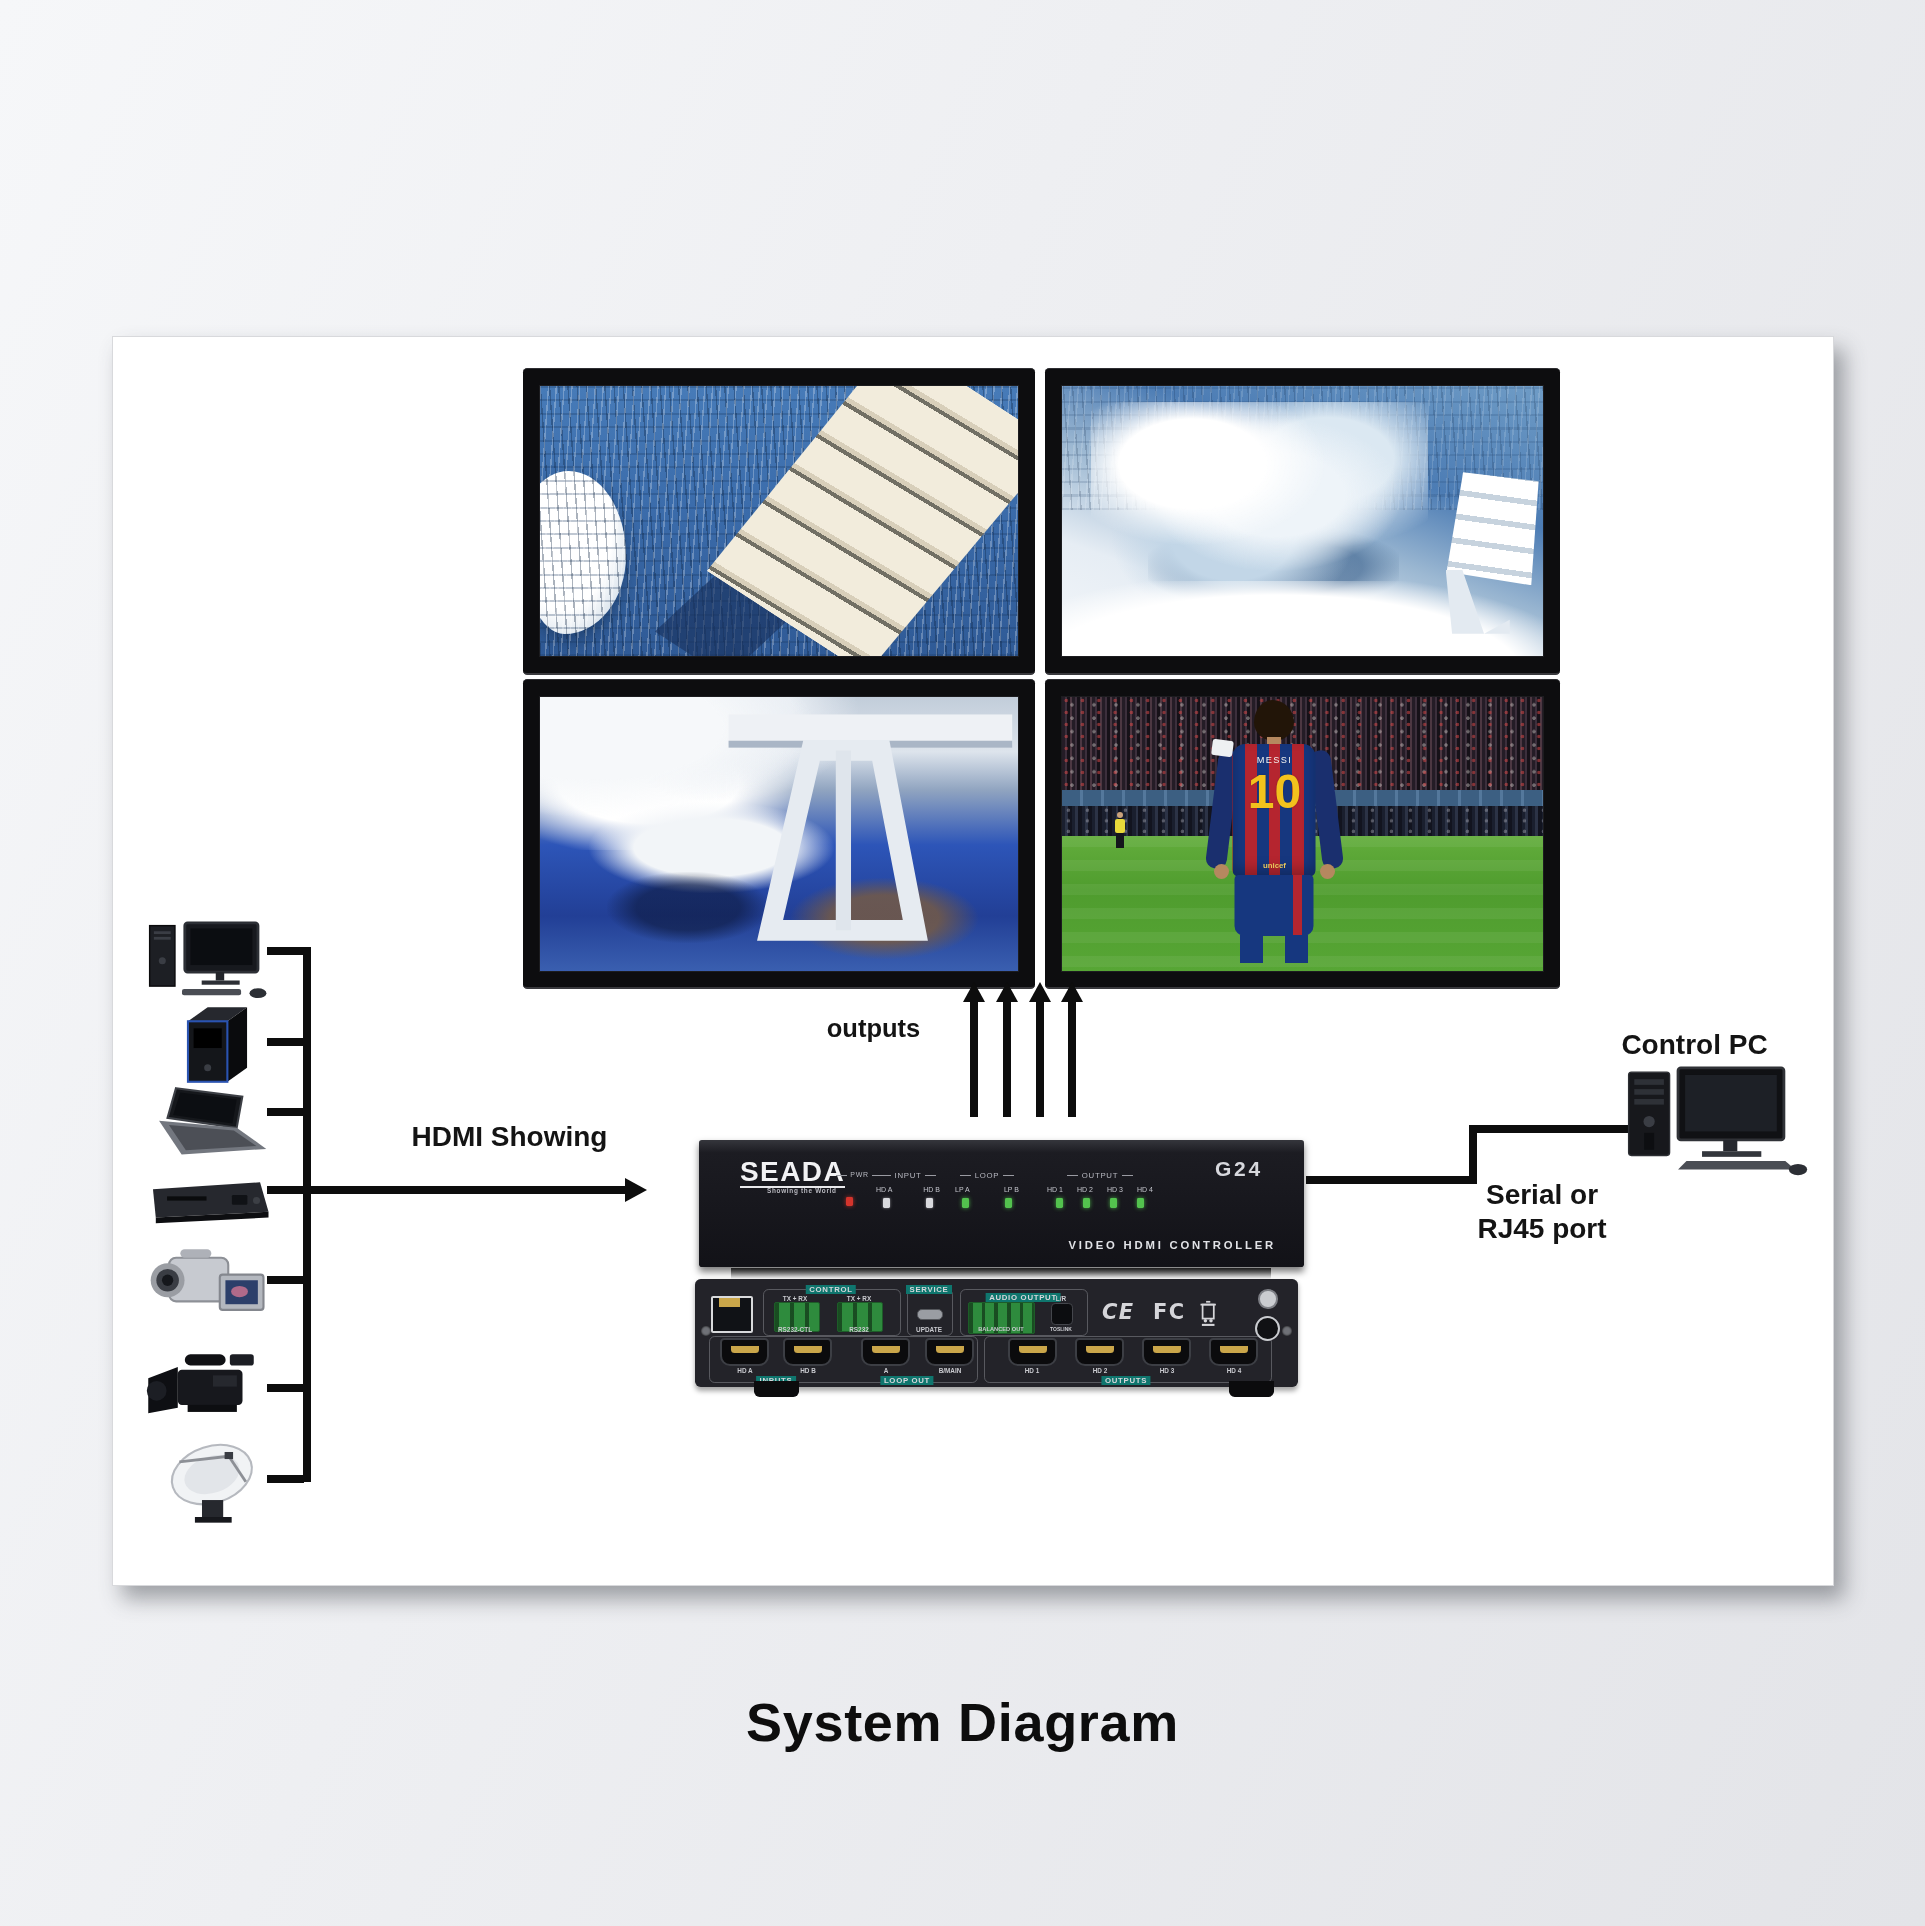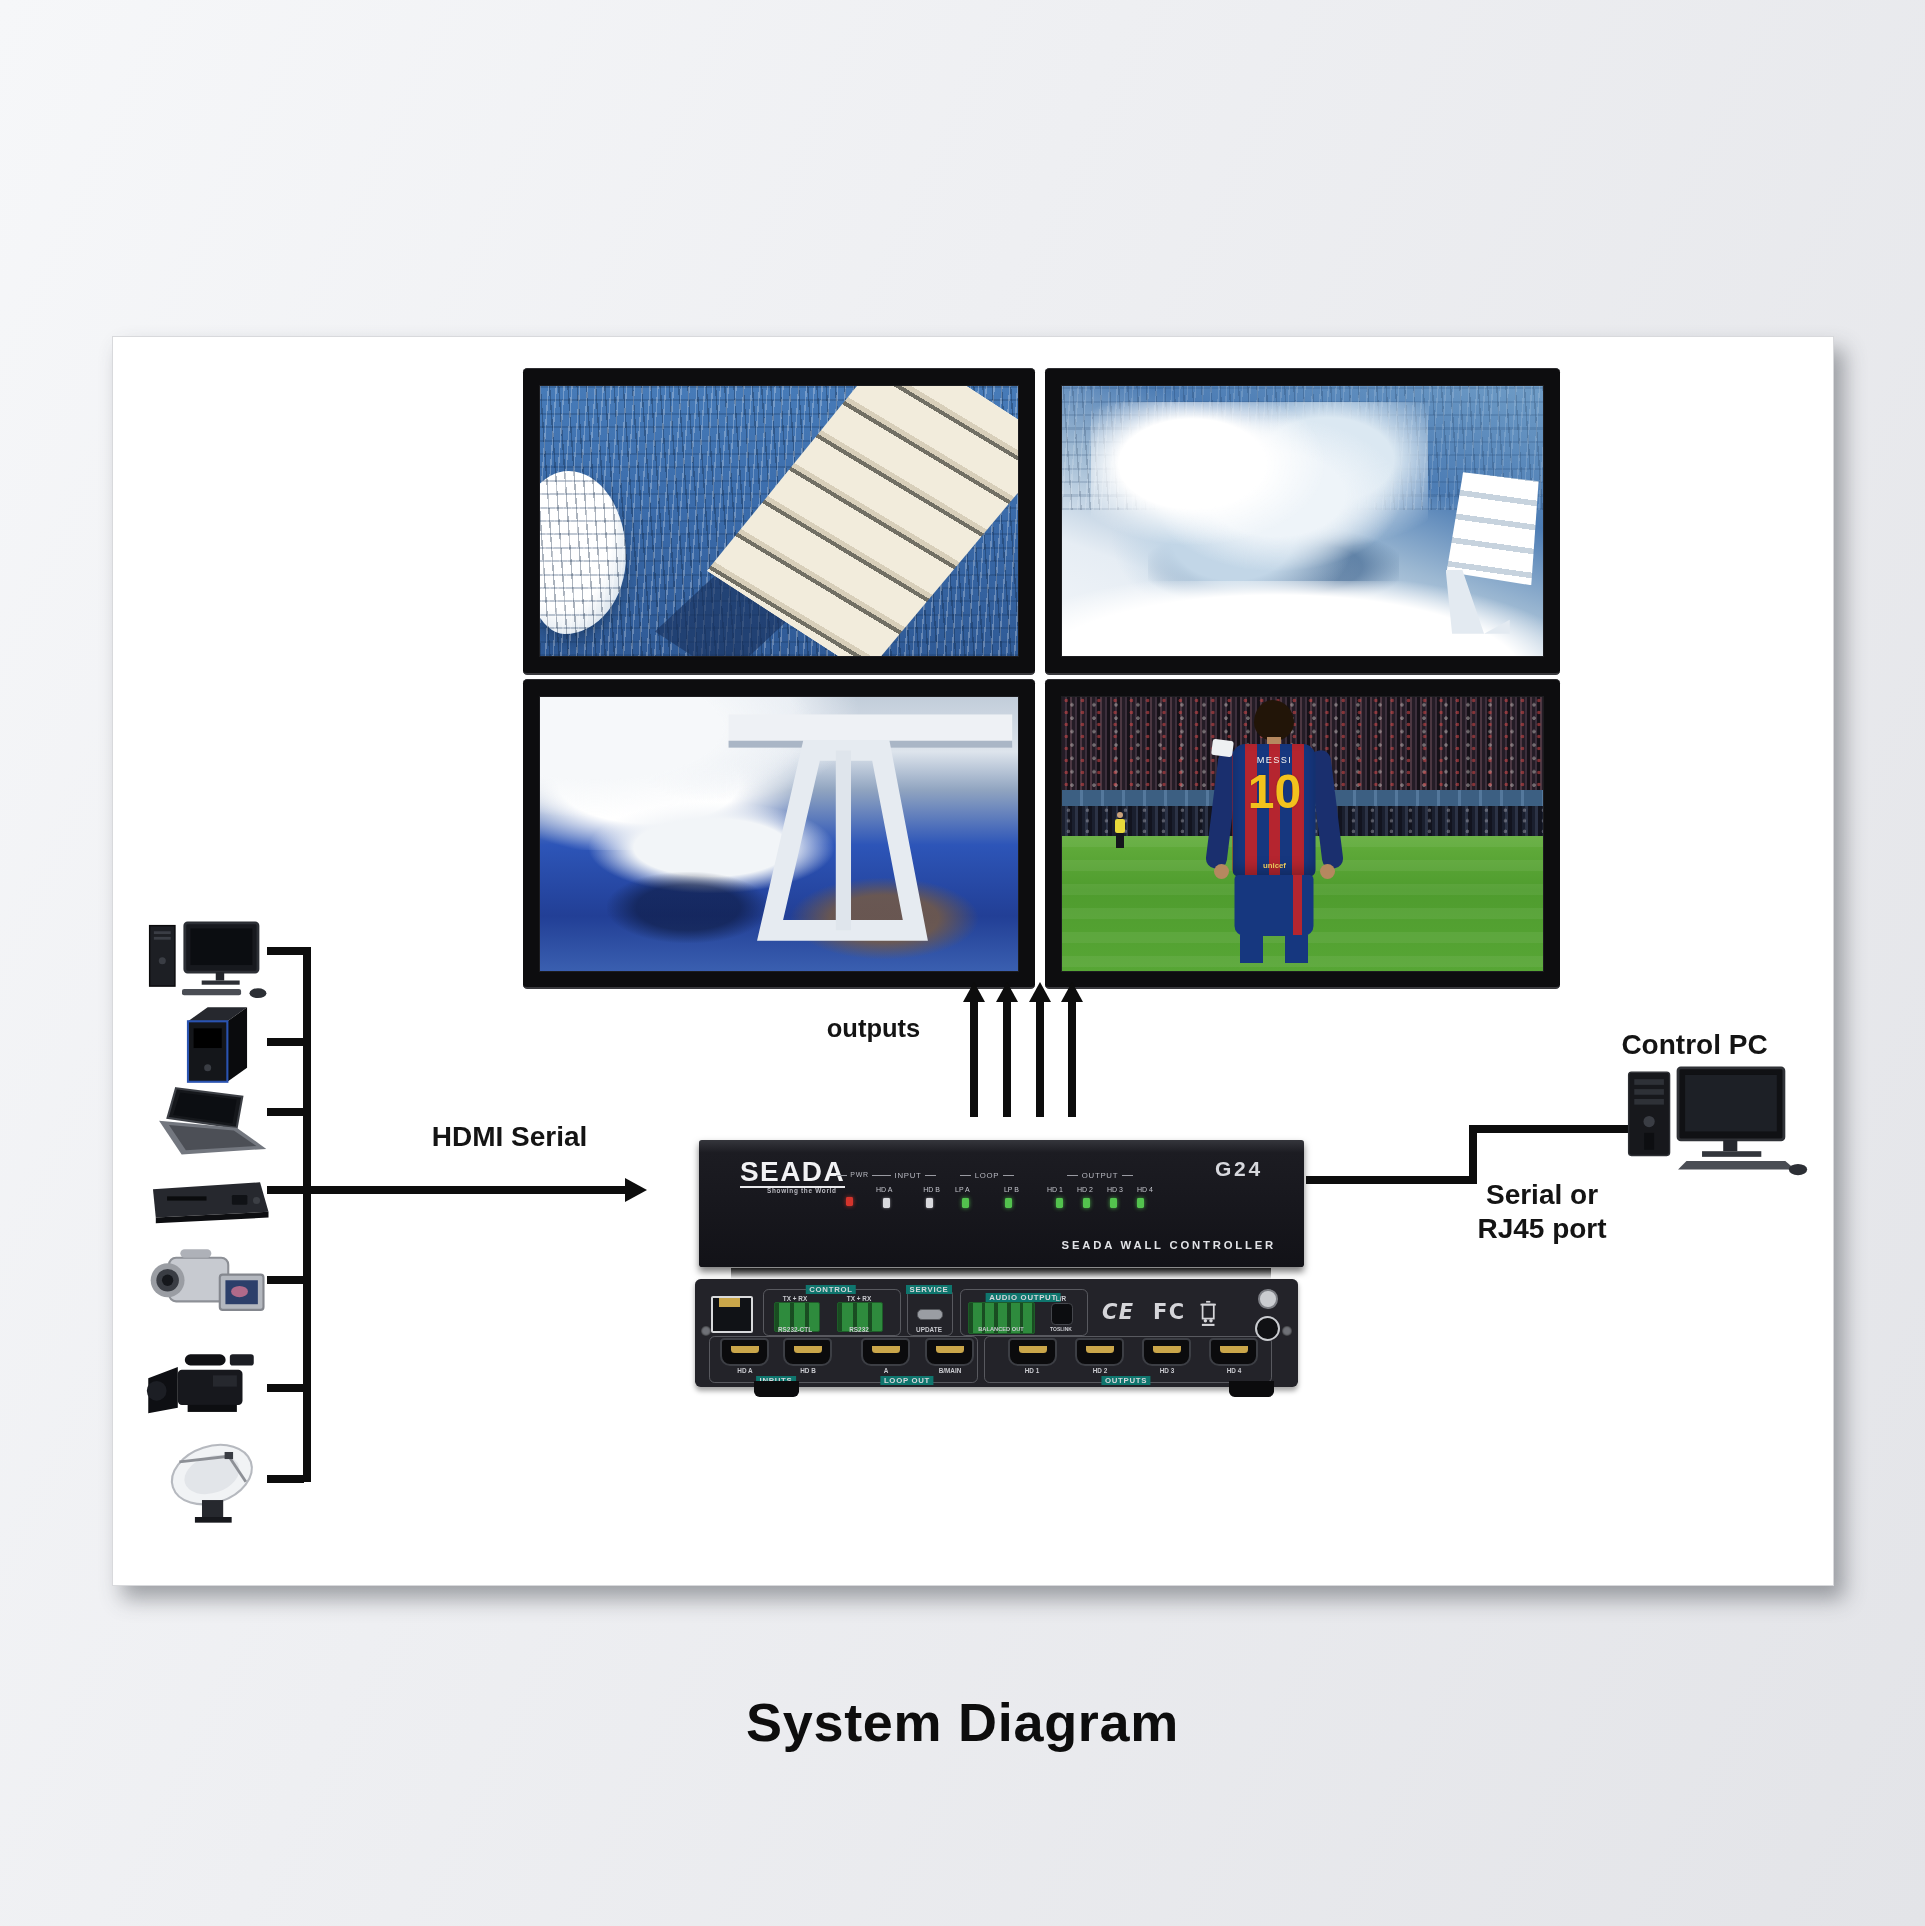--- a/index.html
+++ b/index.html
@@ -342,21 +342,21 @@
   </svg>
 
   <div class="abs vline" style="left:303px;top:947px;height:535px;"></div>
   <div class="abs hline" style="left:267px;top:947px;width:37px;"></div>
   <div class="abs hline" style="left:267px;top:1038px;width:37px;"></div>
   <div class="abs hline" style="left:267px;top:1108px;width:37px;"></div>
   <div class="abs hline" style="left:267px;top:1276px;width:37px;"></div>
   <div class="abs hline" style="left:267px;top:1384px;width:37px;"></div>
   <div class="abs hline" style="left:267px;top:1475px;width:37px;"></div>
 
-  <div class="abs lbl big-label" style="left:382px;top:1121px;width:255px;text-align:center;">HDMI Serial</div>
+  <div class="abs lbl big-label" style="left:382px;top:1121px;width:255px;text-align:center;">HDMI Showing</div>
   <div class="abs arrow-right" style="left:267px;top:1186px;width:359px;"></div>
 
   <div class="abs ctrl-front">
     <div class="abs brand">SEADA</div>
     <div class="abs brand-tag">Showing the World</div>
     <div class="abs model">G24</div>
 
     <div class="abs led-group" style="left:133px;width:34px;">
       <div class="lg-title" style="font-size:7px;">PWR</div>
       <div class="lg-leds" style="margin-top:19px;">
@@ -399,21 +399,21 @@
         <span>HD 4</span>
       </div>
       <div class="lg-leds" style="padding:0 8.5px;box-sizing:border-box;">
         <span class="led green"></span>
         <span class="led green"></span>
         <span class="led green"></span>
         <span class="led green"></span>
       </div>
     </div>
 
-    <div class="abs product">SEADA WALL CONTROLLER</div>
+    <div class="abs product">VIDEO HDMI CONTROLLER</div>
   </div>
   <div class="abs ctrl-shadow"></div>
 
   <div class="abs ctrl-rear">
     <div class="screw" style="left:5.7px;top:47px;"></div>
     <div class="screw" style="right:5.7px;top:47px;"></div>
 
     <div class="obox" style="left:68px;top:10px;width:136px;height:45px;"></div>
     <div class="obox" style="left:212px;top:10px;width:44px;height:45px;"></div>
     <div class="obox" style="left:265px;top:10px;width:126px;height:45px;"></div>

